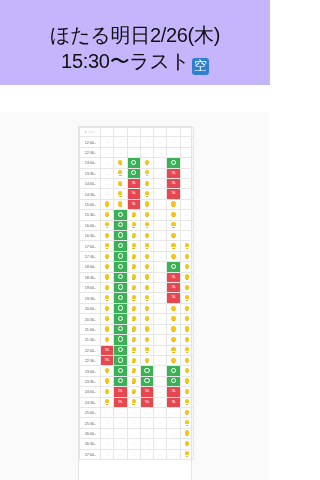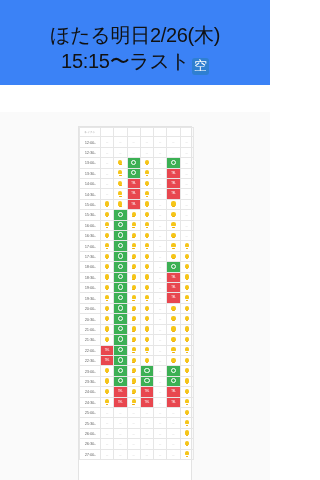--- a/index.html
+++ b/index.html
@@ -7,21 +7,21 @@
     width:270px; height:480px;
     background:#ffffff;
     font-family:"Liberation Sans", sans-serif;
     overflow:hidden;
   }
   #app { width:270px; height:480px; position:relative; background:#fff; }
 
   .header {
     padding:22px 10px 10px 10px;
     text-align:center;
-    background:#3b82f6;
+    background:#c4b5fd;
   }
   .header-line {
     font-size:20px;
     line-height:1.32;
     color:#111;
     letter-spacing:-0.3px;
     white-space:nowrap;
   }
   .emoji-badge {
     display:inline-block;
@@ -123,21 +123,21 @@
   }
 </style>
 </head>
 <body>
 
 <div id="app">
 
   <div class="header">
     <div class="header-line">ほたる明日2/26(木)</div>
     <div class="header-line">
-      <span>15:15〜ラスト</span><span class="emoji-badge">空</span>
+      <span>15:30〜ラスト</span><span class="emoji-badge">空</span>
     </div>
   </div>
 
   <div class="sheet-wrap">
     <div class="sheet">
       <table class="grid">
         <colgroup>
           <col class="c-time">
           <col class="c-dat">
             <col class="c-dat">

